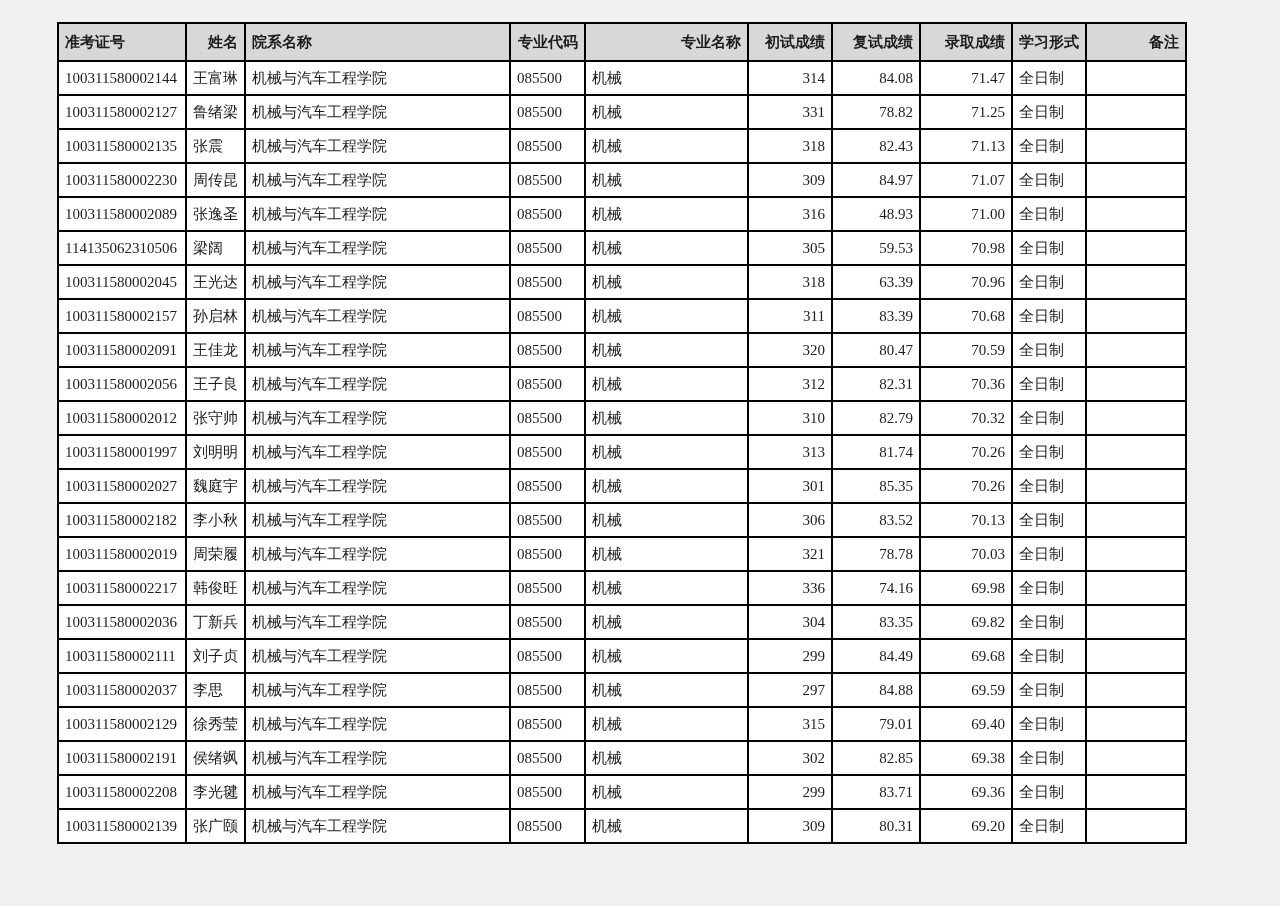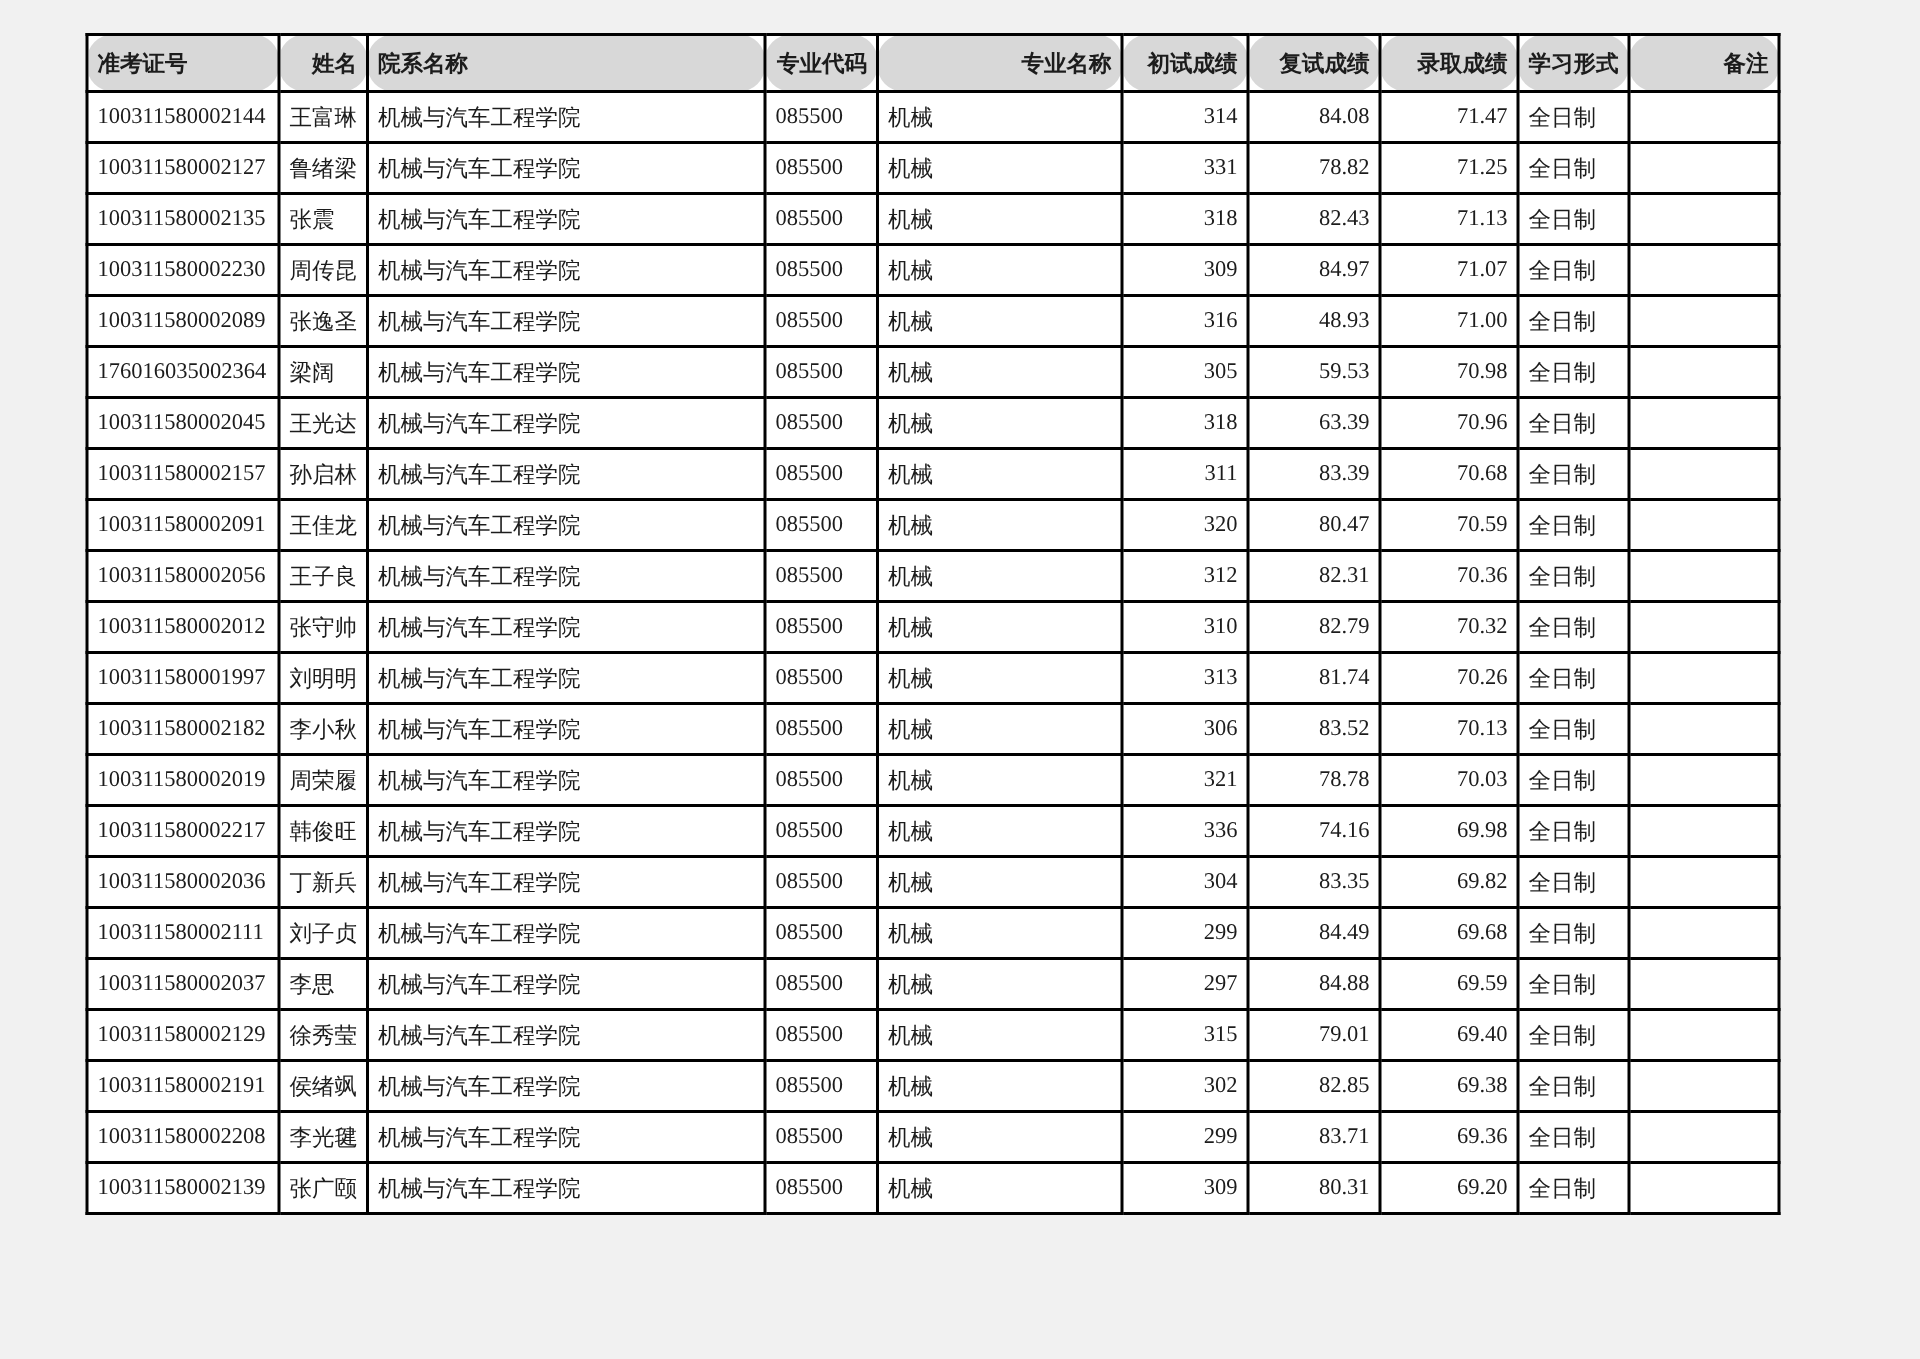--- a/index.html
+++ b/index.html
@@ -31,21 +31,20 @@
     overflow: hidden;
     white-space: nowrap;
     box-sizing: border-box;
   }
   table.results th {
     background: #d8d8d8;
     height: 38px;
     font-weight: bold;
     font-size: 15px;
     padding: 0 6px;
-    border-radius: 17px;
   }
   table.results td {
     height: 34px;
     padding: 0 6px;
     background: #ffffff;
   }
   
   col.c0 { width: 128px; }
   col.c1 { width: 55px; }
   col.c2 { width: 265px; }
@@ -154,21 +153,21 @@
           <td class="a-left col2">机械与汽车工程学院</td>
           <td class="a-left col3">085500</td>
           <td class="a-left col4">机械</td>
           <td class="a-right col5">316</td>
           <td class="a-right col6">48.93</td>
           <td class="a-right col7">71.00</td>
           <td class="a-left col8">全日制</td>
           <td class="a-left col9"></td>
         </tr>
         <tr>
-          <td class="a-left col0">176016035002364</td>
+          <td class="a-left col0">114135062310506</td>
           <td class="a-left col1">梁阔</td>
           <td class="a-left col2">机械与汽车工程学院</td>
           <td class="a-left col3">085500</td>
           <td class="a-left col4">机械</td>
           <td class="a-right col5">305</td>
           <td class="a-right col6">59.53</td>
           <td class="a-right col7">70.98</td>
           <td class="a-left col8">全日制</td>
           <td class="a-left col9"></td>
         </tr>
@@ -233,20 +232,32 @@
           <td class="a-left col9"></td>
         </tr>
         <tr>
           <td class="a-left col0">100311580001997</td>
           <td class="a-left col1">刘明明</td>
           <td class="a-left col2">机械与汽车工程学院</td>
           <td class="a-left col3">085500</td>
           <td class="a-left col4">机械</td>
           <td class="a-right col5">313</td>
           <td class="a-right col6">81.74</td>
+          <td class="a-right col7">70.26</td>
+          <td class="a-left col8">全日制</td>
+          <td class="a-left col9"></td>
+        </tr>
+        <tr>
+          <td class="a-left col0">100311580002027</td>
+          <td class="a-left col1">魏庭宇</td>
+          <td class="a-left col2">机械与汽车工程学院</td>
+          <td class="a-left col3">085500</td>
+          <td class="a-left col4">机械</td>
+          <td class="a-right col5">301</td>
+          <td class="a-right col6">85.35</td>
           <td class="a-right col7">70.26</td>
           <td class="a-left col8">全日制</td>
           <td class="a-left col9"></td>
         </tr>
         <tr>
           <td class="a-left col0">100311580002182</td>
           <td class="a-left col1">李小秋</td>
           <td class="a-left col2">机械与汽车工程学院</td>
           <td class="a-left col3">085500</td>
           <td class="a-left col4">机械</td>

